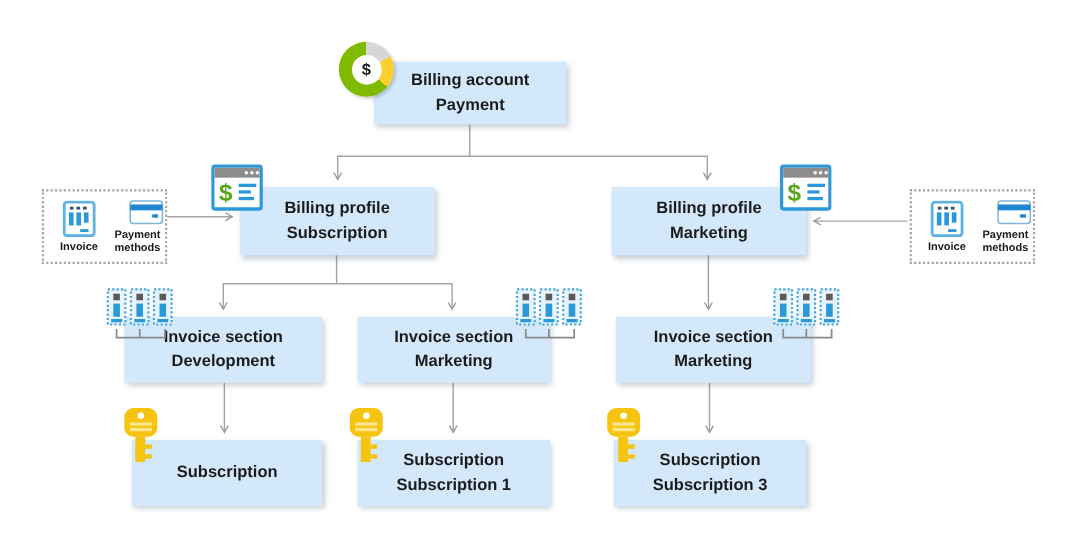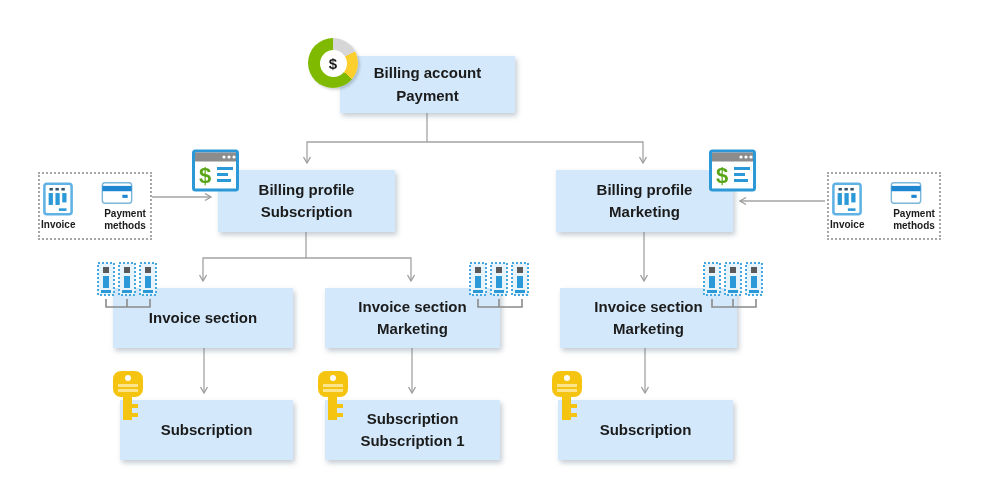--- a/index.html
+++ b/index.html
@@ -11,21 +11,21 @@
   .node{
     position:absolute;z-index:1;background:#d3e9fb;
     box-shadow:2px 3px 5px rgba(100,120,140,.38);
     display:flex;flex-direction:column;align-items:center;justify-content:center;
     font-size:15px;font-weight:700;color:#1b1b1b;text-align:center;line-height:1.5;
   }
   .panel{
     position:absolute;z-index:1;background:#ffffff;border:2px dotted #a6a6a6;
     display:flex;align-items:center;justify-content:center;gap:12px;
   }
-  .panel-item{display:flex;flex-direction:column;align-items:flex-start;gap:3px;width:48px;}
+  .panel-item{display:flex;flex-direction:column;align-items:flex-end;gap:3px;width:48px;}
   .panel-label{font-size:10px;font-weight:700;color:#1b1b1b;text-align:center;line-height:1.15;}
   .icon{position:absolute;z-index:2;}
   .donut{
     width:50px;height:50px;border-radius:50%;
     background:conic-gradient(#d6d6d6 0deg 62deg,#fdcf2d 62deg 130deg,#7fba00 130deg 360deg);
     display:flex;align-items:center;justify-content:center;
     box-shadow:2px 2px 3px rgba(0,0,0,.18);
   }
   .donut-hole{
     width:27px;height:27px;border-radius:50%;background:#fff;
@@ -68,20 +68,21 @@
   <span>Subscription</span>
 </div>
 
 <div class="node" style="left:556px;top:170px;width:177px;height:62px;">
   <span>Billing profile</span>
   <span>Marketing</span>
 </div>
 
 <div class="node" style="left:113px;top:288px;width:180px;height:60px;">
   <span>Invoice section</span>
+  <span>Development</span>
 </div>
 
 <div class="node" style="left:325px;top:288px;width:175px;height:60px;">
   <span>Invoice section</span>
   <span>Marketing</span>
 </div>
 
 <div class="node" style="left:560px;top:288px;width:177px;height:60px;">
   <span>Invoice section</span>
   <span>Marketing</span>
@@ -91,20 +92,21 @@
   <span>Subscription</span>
 </div>
 
 <div class="node" style="left:325px;top:400px;width:175px;height:60px;">
   <span>Subscription</span>
   <span>Subscription 1</span>
 </div>
 
 <div class="node" style="left:558px;top:400px;width:175px;height:60px;">
   <span>Subscription</span>
+  <span>Subscription 3</span>
 </div>
 
 <div class="panel" style="left:38px;top:172px;width:110px;height:64px;">
   <div class="panel-item">
     <svg width="34" height="34" viewBox="0 0 40 40">
       <rect x="4" y="2" width="32" height="36" rx="3" fill="#ffffff" stroke="#5fb2e3" stroke-width="3"></rect>
       <rect x="10" y="7" width="4" height="3" fill="#33536b"></rect>
         <rect x="17" y="7" width="4" height="3" fill="#33536b"></rect>
         <rect x="24" y="7" width="4" height="3" fill="#33536b"></rect>
       <rect x="9" y="13" width="5" height="14" fill="#2b98d8"></rect>

